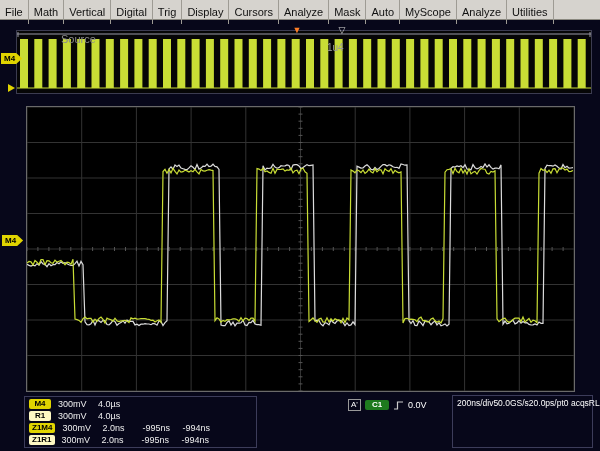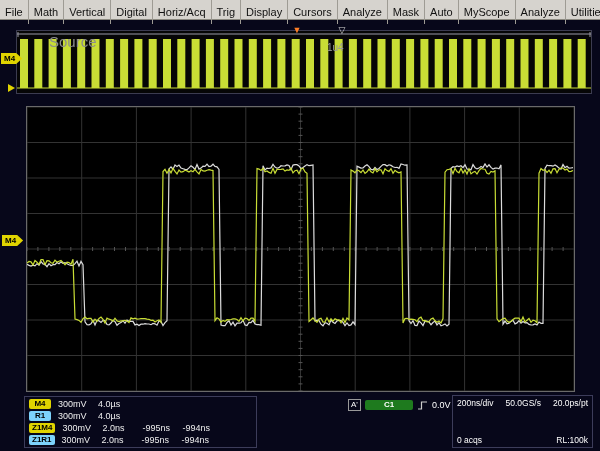--- a/index.html
+++ b/index.html
@@ -7,60 +7,59 @@
   .app{position:relative;width:600px;height:451px;background:#07071a;font-family:"Liberation Sans",sans-serif;overflow:hidden}
 
   
   .menubar{position:absolute;top:0;left:0;width:100%;height:20px;background:#d6d3ce;display:flex;align-items:stretch;font-size:11px;color:#111;border-bottom:1px solid #8a887f}
   .menu-item{display:flex;align-items:center;padding:12px 5px;border-right:1px solid #9e9b94;cursor:default;white-space:nowrap}
   .menu-spacer{flex:1}
 
   
   .strip{position:absolute;left:16px;top:30px;width:576px;height:64px;background:#060606;border:1px solid #3c3c50}
   .strip svg{width:100%;height:100%;display:block}
-  .source-label{position:absolute;left:32px;top:2px;color:#8d8d8d;font-size:15px}
+  .source-label{position:absolute;left:44px;top:2px;color:#8d8d8d;font-size:11px}
   .marker-orange{position:absolute;left:48%;top:-5px;color:#ff7f27;font-size:9px;line-height:9px}
   .marker-white{position:absolute;left:56%;top:-5px;color:#d8d8d8;font-size:9px;line-height:9px}
   .marker-label{position:absolute;left:54%;top:11px;color:#9a9a9a;font-size:10px}
   .chan-badge{position:absolute;background:#e0d400;color:#000;font-size:8px;font-weight:bold;line-height:11px;padding:0 7px 0 3px;clip-path:polygon(0 0,72% 0,100% 50%,72% 100%,0 100%)}
   .strip .chan-badge{left:-16px;top:22px}
   .strip-bottom-marker{position:absolute;left:-9px;bottom:1px;width:0;height:0;border-left:7px solid #e0d400;border-top:4px solid transparent;border-bottom:4px solid transparent}
 
   
   .main{position:absolute;left:26px;top:106px;width:549px;height:286px;background:#000;border:1px solid #6a6a6a}
   .main svg{width:100%;height:100%;display:block}
   .main .chan-badge{left:-25px;top:128px}
 
   
   .statusbar{position:absolute;left:0;top:392px;width:600px;height:59px;background:#07071a;color:#fff}
   .readouts{position:absolute;left:24px;top:4px;width:233px;height:52px;border:1px solid #3c3c5a;font-size:9px;color:#eee;padding:1px 4px;display:flex;flex-direction:column;justify-content:space-around}
   .ro-row{display:flex;align-items:center;gap:7px;height:11px}
   .badge{font-size:8px;font-weight:bold;color:#000;padding:0 3px;border-radius:2px;min-width:22px;text-align:center;line-height:10px}
   .badge-yellow{background:#e0d400}
-  .badge-gray{background:#7dd3fc}
+  .badge-gray{background:#fef9c3}
   .ro-col{min-width:33px}
   .trigger-info{position:absolute;left:348px;top:7px;display:flex;align-items:center;gap:4px;font-size:9px;color:#fff}
   .trig-label{border:1px solid #999;padding:0 2px;font-size:8px;line-height:10px}
-  .trig-source{background:#1e7a1e;color:#fff;font-size:8px;font-weight:bold;padding:0 19px;border-radius:2px;line-height:10px}
-  .acq-box{position:absolute;left:452px;top:3px;width:141px;height:53px;border:1px solid #3c3c5a;font-size:8.5px;color:#fff;padding:2px 4px;display:flex;flex-direction:column;justify-content:space-between}
+  .trig-source{background:#1e7a1e;color:#fff;font-size:8px;font-weight:bold;padding:0 7px;border-radius:2px;line-height:10px}
+  .acq-box{position:absolute;left:452px;top:3px;width:141px;height:53px;border:1px solid #3c3c5a;font-size:8.5px;color:#fff;padding:2px 4px;display:flex;flex-direction:row;justify-content:space-between}
   .acq-row{display:flex;justify-content:space-between;white-space:nowrap}
   .preview{color:#e6e05a}
   .time{color:#e6b44a}
 </style>
 </head>
 <body>
 
 <div class="app">
 
   <div class="menubar">
     <span class="menu-item">File</span>
     <span class="menu-item">Math</span>
     <span class="menu-item">Vertical</span>
     <span class="menu-item">Digital</span>
-    <span class="menu-item">Horiz/Acq</span>
     <span class="menu-item">Trig</span>
     <span class="menu-item">Display</span>
     <span class="menu-item">Cursors</span>
     <span class="menu-item">Analyze</span>
     <span class="menu-item">Mask</span>
     <span class="menu-item">Auto</span>
     <span class="menu-item">MyScope</span>
     <span class="menu-item">Analyze</span>
     <span class="menu-item">Utilities</span>
 

